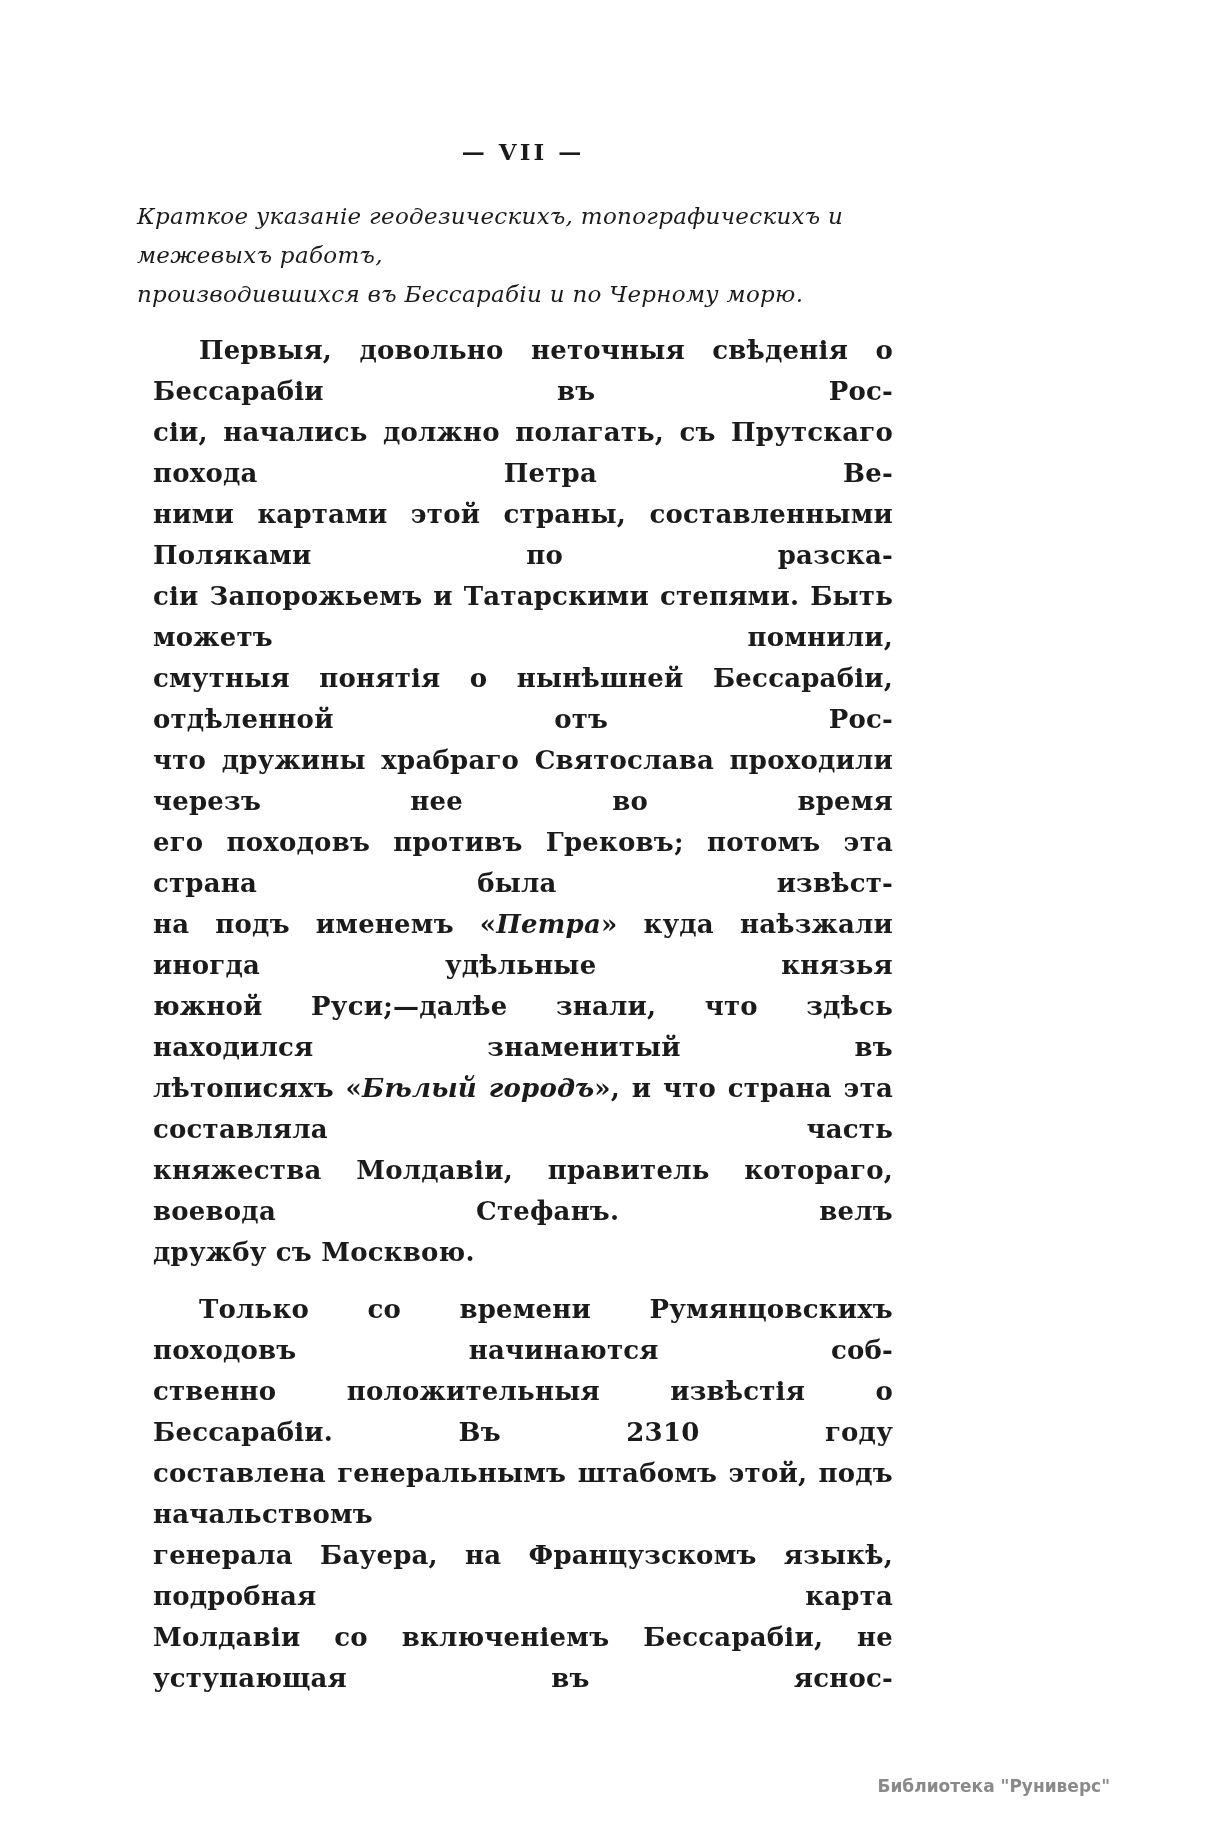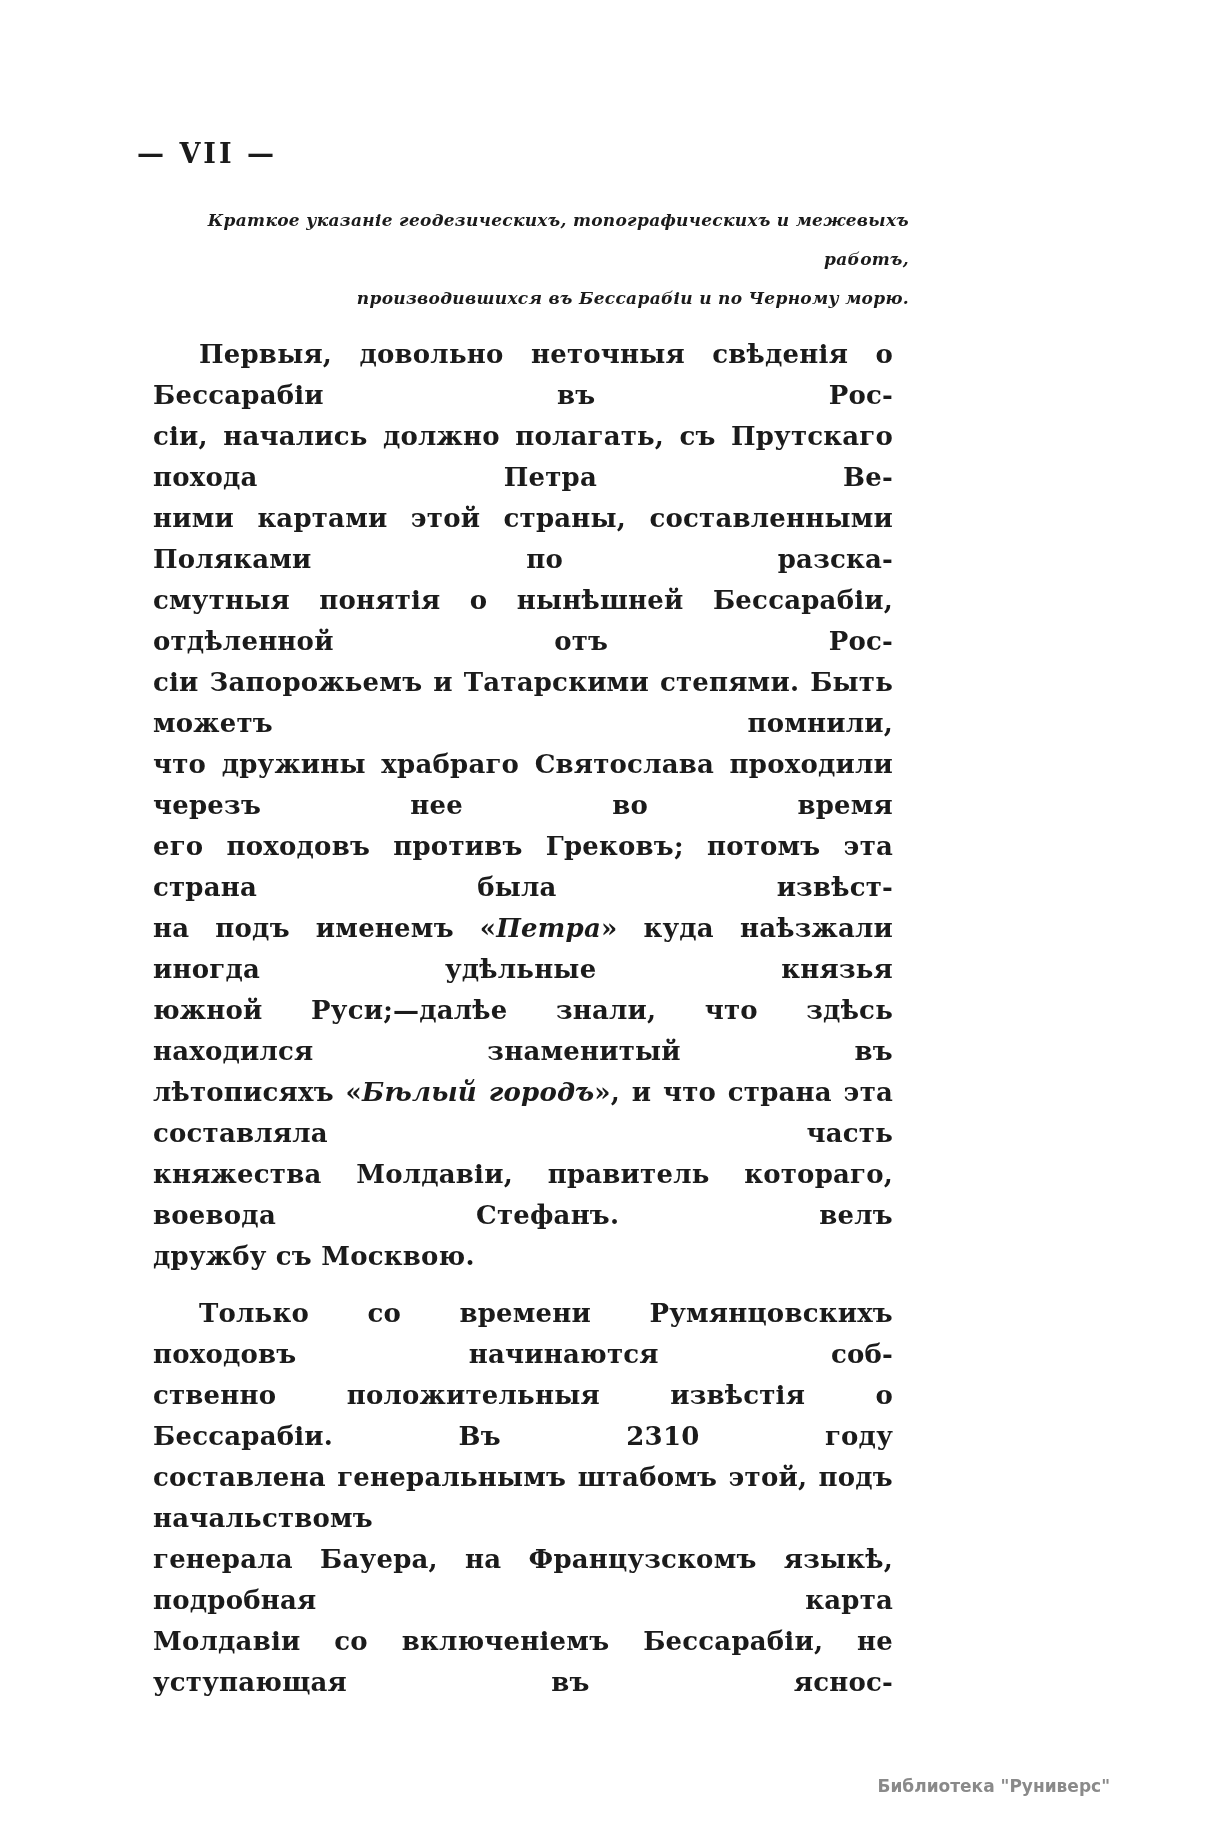--- a/index.html
+++ b/index.html
@@ -12,31 +12,32 @@
     font-family: "DejaVu Serif", serif;
     overflow: hidden;
   }
   .content {
     position: absolute;
     left: 137px;
     top: 138px;
     width: 772px;
   }
   .page-number {
-    font-size: 27px;
+    text-align: center;
+    font-size: 23px;
     font-weight: 600;
     letter-spacing: 3px;
   }
   .heading {
     margin-top: 32px;
     font-style: italic;
-    font-weight: 700;
-    font-size: 17px;
+    font-weight: 400;
+    font-size: 23px;
     line-height: 39px;
-    text-align: right;
+    text-align: left;
     letter-spacing: 0.3px;
   }
   .body-text {
     margin-top: 12px;
     font-size: 26px;
     line-height: 41px;
     font-weight: 600;
     letter-spacing: 0.2px;
   }
   .para { margin: 16px; }
@@ -65,22 +66,22 @@
     <div class="page-number">— VII —</div>
     <div class="heading">
       <div>Краткое указаніе геодезическихъ, топографическихъ и межевыхъ работъ,</div>
       <div>производившихся въ Бессарабіи и по Черному морю.</div>
     </div>
     <div class="body-text" id="body-paragraphs">
         <div class="para">
           <div class="line first">Первыя, довольно неточныя свѣденія о Бессарабіи въ Рос-</div>
           <div class="line">сіи, начались должно полагать, съ Прутскаго похода Петра Ве-</div>
           <div class="line">ними картами этой страны, составленными Поляками по разска-</div>
+          <div class="line">сіи Запорожьемъ и Татарскими степями. Быть можетъ помнили,</div>
           <div class="line">смутныя понятія о нынѣшней Бессарабіи, отдѣленной отъ Рос-</div>
-          <div class="line">сіи Запорожьемъ и Татарскими степями. Быть можетъ помнили,</div>
           <div class="line">что дружины храбраго Святослава проходили черезъ нее во время</div>
           <div class="line">его походовъ противъ Грековъ; потомъ эта страна была извѣст-</div>
           <div class="line">на подъ именемъ «<i>Петра</i>» куда наѣзжали иногда удѣльные князья</div>
           <div class="line">южной Руси;—далѣе знали, что здѣсь находился знаменитый въ</div>
           <div class="line">лѣтописяхъ «<i>Бѣлый городъ</i>», и что страна эта составляла часть</div>
           <div class="line">княжества Молдавіи, правитель котораго, воевода Стефанъ. велъ</div>
           <div class="line last">дружбу съ Москвою.</div>
         </div>
         <div class="para">
           <div class="line first">Только со времени Румянцовскихъ походовъ начинаются соб-</div>

